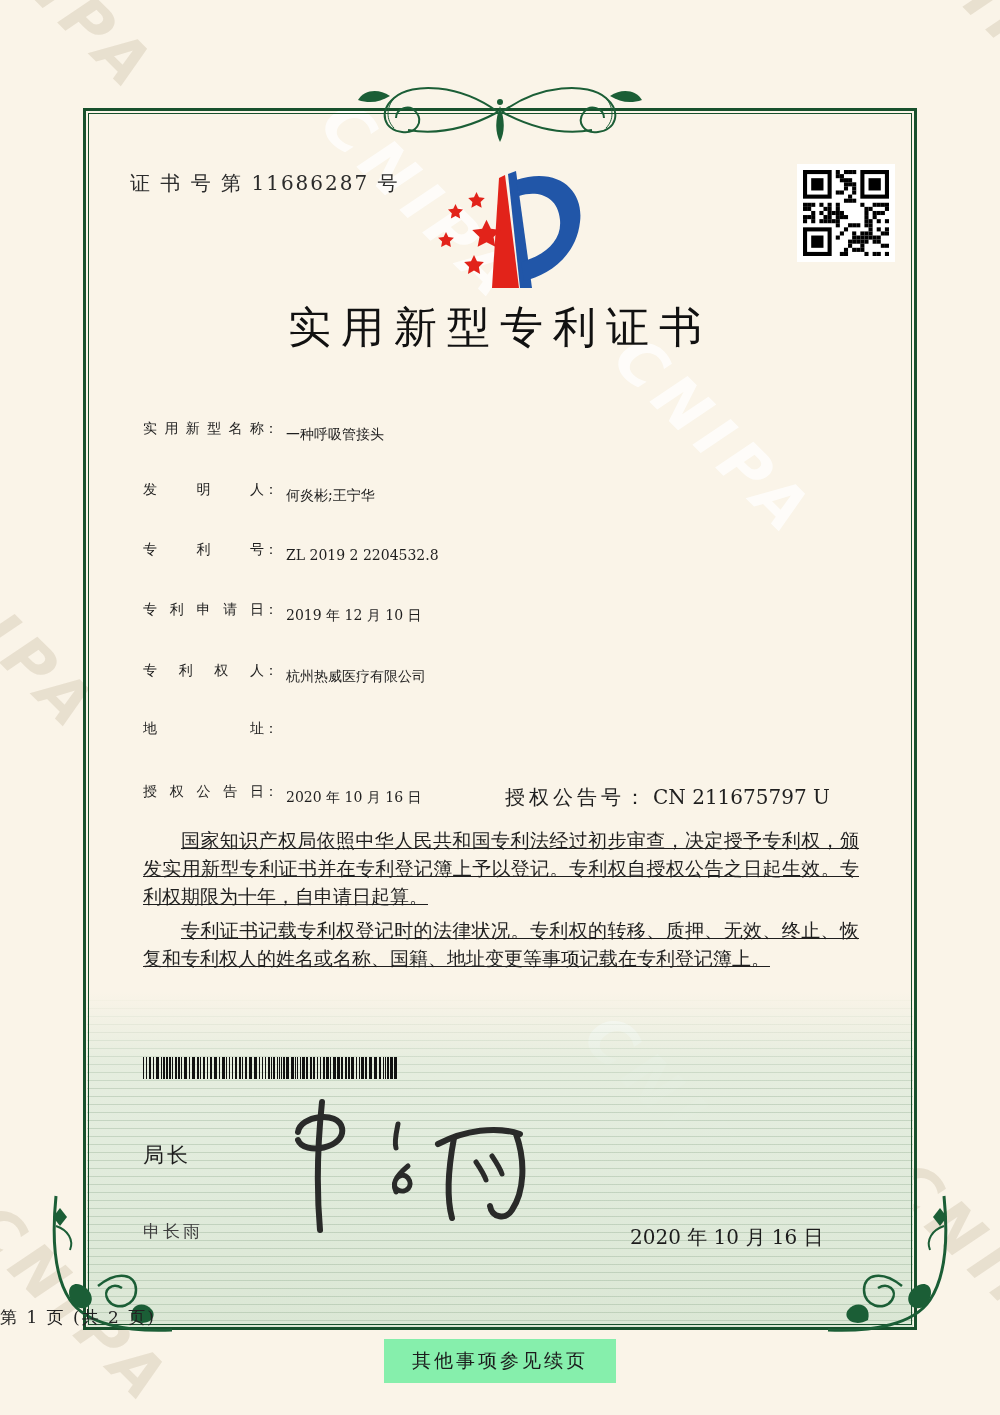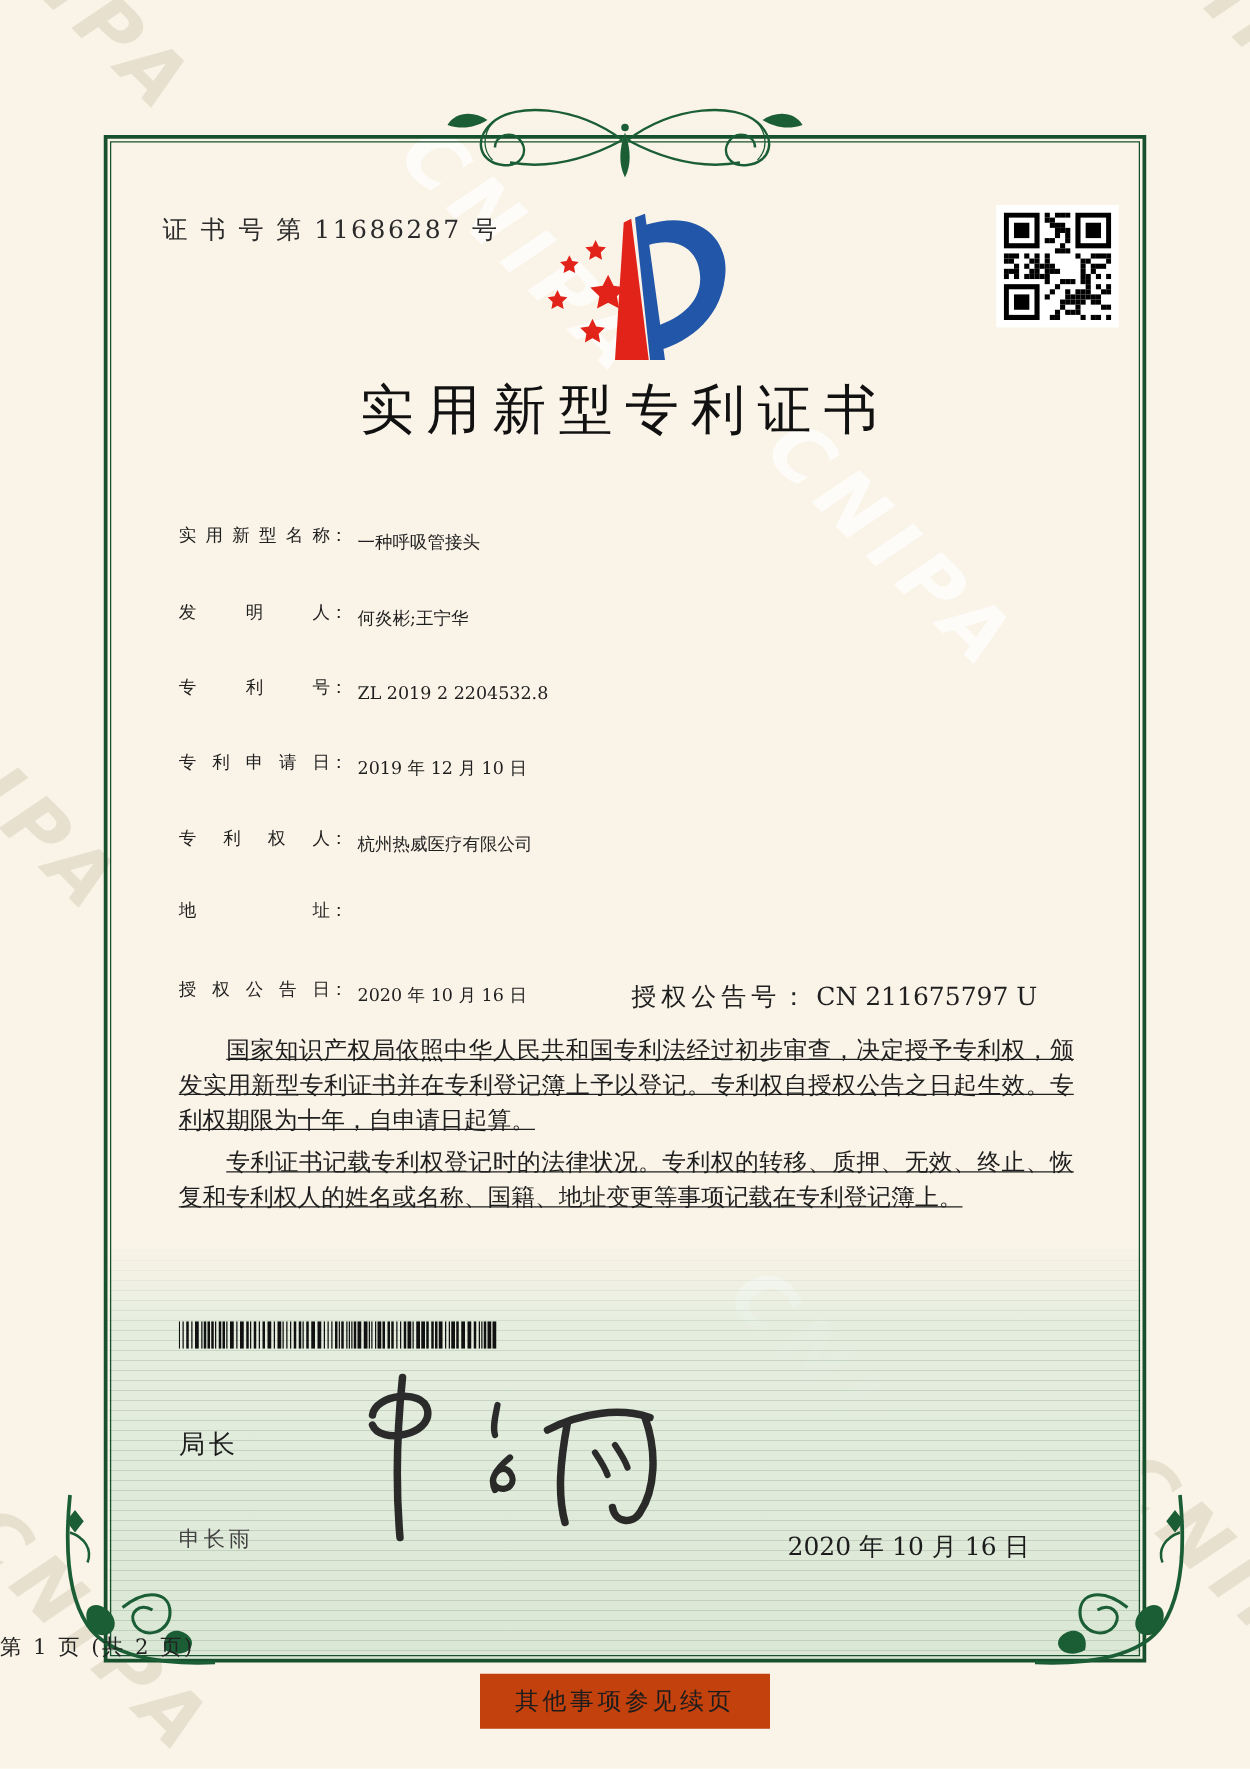--- a/index.html
+++ b/index.html
@@ -71,21 +71,21 @@
   }
   
   .barcode{position:absolute;left:143px;top:1057px;}
   .signer-title{position:absolute;left:143px;top:1141px;font-size:21px;letter-spacing:3px;color:#1c1c1c;}
   .signer-name{position:absolute;left:143px;top:1184px;font-size:17px;letter-spacing:3px;color:#404040;margin-top:36px;}
   .signature{position:absolute;left:280px;top:1088px;}
   .date{position:absolute;left:630px;top:1224px;font-size:20px;color:#1c1c1c;}
   .pageinfo{position:absolute;left:0;top:1306px;width:100%;text-align:left;font-size:17px;letter-spacing:2px;color:#222;}
   .footnote-box{
     position:absolute;left:50%;top:1339px;transform:translateX(-50%);
-    background:#c2410c;padding:9px 28px;
+    background:#86efac;padding:9px 28px;
   }
   .footnote-box span{font-size:19px;letter-spacing:3px;color:#1c1c1c;}
   svg{display:block;}
 </style>
 </head>
 <body>
 
 <div class="page">
 
   <div class="wm wm-dark" style="left:-70px;top:-45px">CNIPA</div>

